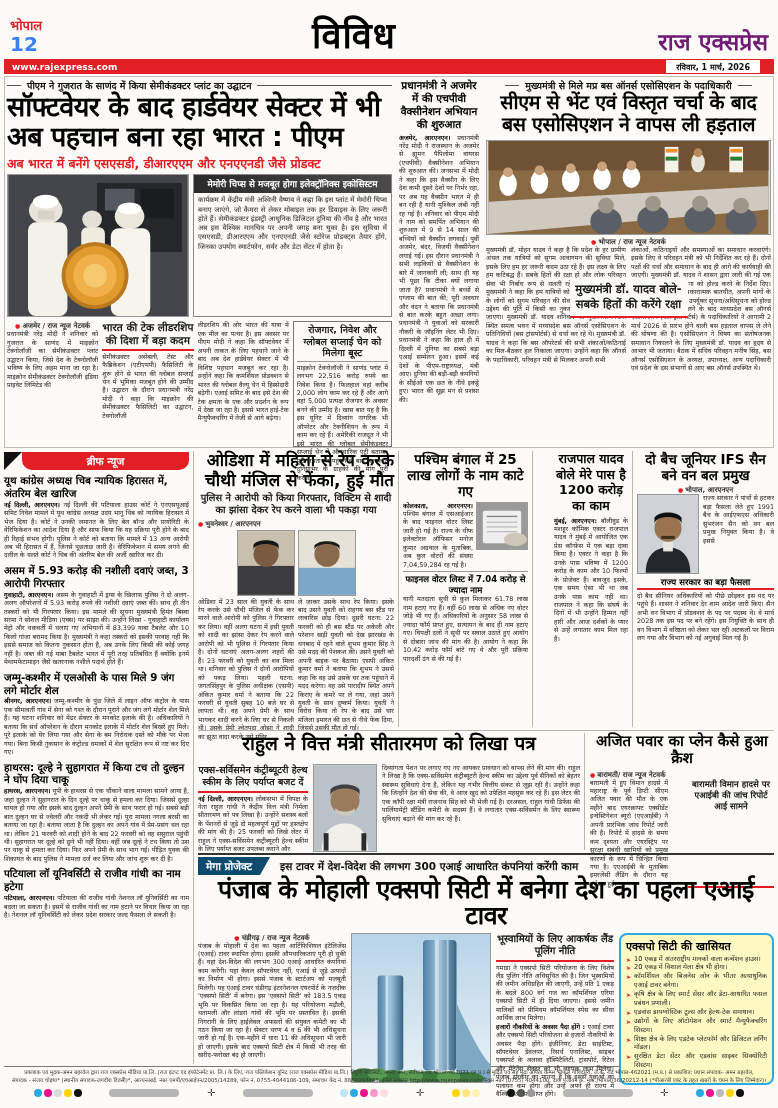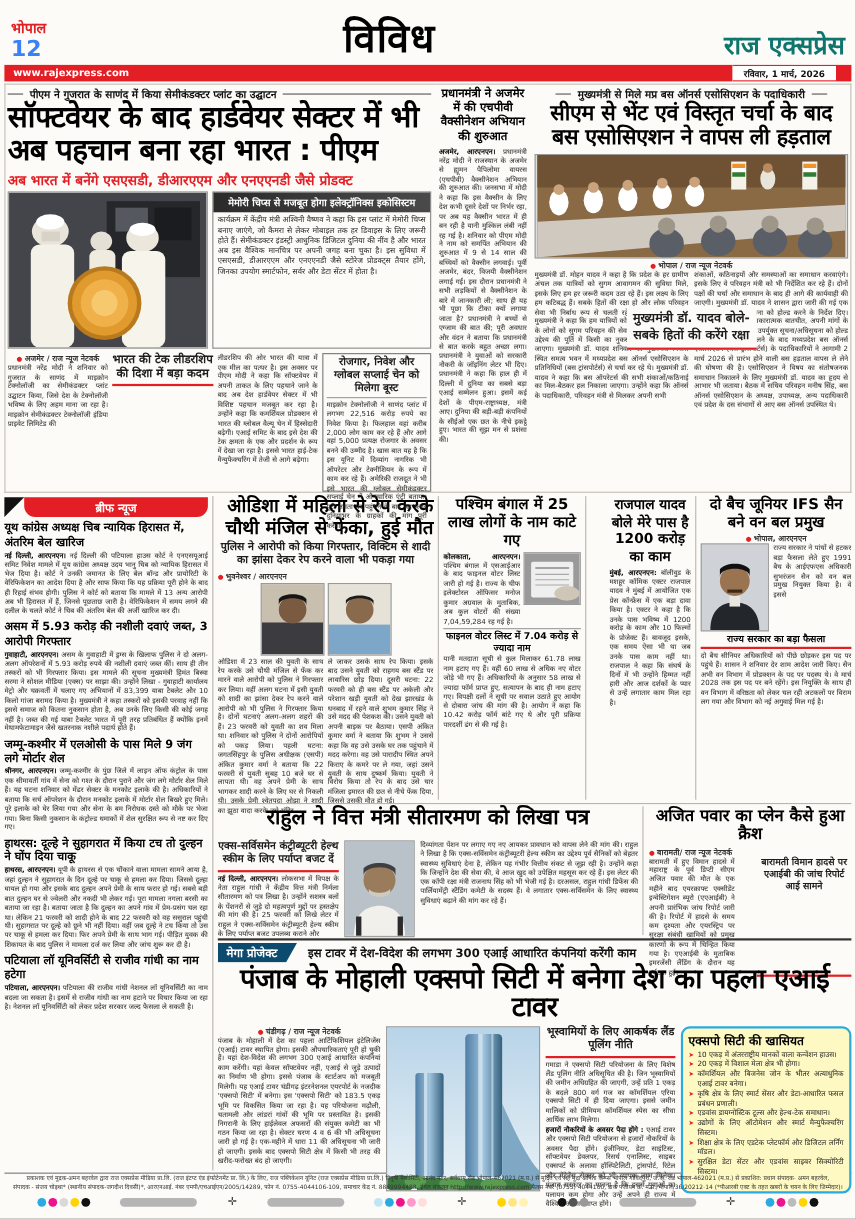--- a/index.html
+++ b/index.html
@@ -8,21 +8,21 @@
   .page{
     width:778px; height:1108px; margin:0 auto; background:#fcfbf7; color:#1d1d1d;
     position:relative; overflow:hidden; padding:4px 4px 0 4px;
   }
   
   .masthead{ display:flex; align-items:flex-end; height:52px; padding:4px 6px 2px 6px; }
   .mh-left{ width:120px; }
   .mh-edition{ color:#e31e24; font-weight:bold; font-size:13px; }
   .mh-pageno{ font-weight:bold; font-size:20px; line-height:1; color:#3b82f6; }
   .mh-center{ flex:1; text-align:center; font-size:36px; font-weight:bold; color:#000; letter-spacing:1px; line-height:1; }
-  .mh-right{ width:190px; text-align:right; font-size:23px; font-weight:bold; color:#0f766e; line-height:1; }
+  .mh-right{ width:190px; text-align:right; font-size:23px; font-weight:bold; color:#701a75; line-height:1; }
   .mh-bar{ display:flex; align-items:center; height:15px; margin-top:3px; }
   .mh-bar-red{ flex:1; background:#e31e24; color:#fff; font-weight:bold; font-size:9px; padding:2px 8px; height:15px; display:flex; align-items:center;}
   .mh-bar-date{ background:#fff; color:#111; font-weight:bold; font-size:8px; padding:2px 10px; height:15px; display:flex; align-items:center; border-top:1px solid #e31e24; border-bottom:1px solid #e31e24;}
   .mh-bar-end{ width:14px; height:15px; background:#e31e24; }
   
   .kicker{ display:flex; align-items:center; gap:6px; font-size:9.5px; font-weight:bold; color:#111; }
   .kicker .rule{ flex:1; border-top:1.5px solid #555; height:0; }
   .kicker .rule.short{ flex:0 0 14px; }
   .headline{ font-weight:bold; color:#000; }
   .body-txt{ font-size:6.4px; line-height:1.32; text-align:justify; color:#262626; overflow:hidden; }
@@ -168,20 +168,21 @@
           <p class="body-txt">कार्यक्रम में केंद्रीय मंत्री अश्विनी वैष्णव ने कहा कि इस प्लांट में मेमोरी चिप्स बनाए जाएंगे, जो कैमरा से लेकर मोबाइल तक हर डिवाइस के लिए जरूरी होते हैं। सेमीकंडक्टर इंडस्ट्री आधुनिक डिजिटल दुनिया की नींव है और भारत अब इस वैश्विक मानचित्र पर अपनी जगह बना चुका है। इस सुविधा में एसएसडी, डीआरएएम और एनएएनडी जैसे स्टोरेज प्रोडक्ट्स तैयार होंगे, जिनका उपयोग स्मार्टफोन, सर्वर और डेटा सेंटर में होता है।</p>
         </div>
       </div>
       <div class="lead-rowB">
         <div class="lead-colB">
           <div class="byline">अजमेर / राज न्यूज नेटवर्क</div>
           <p class="body-txt">प्रधानमंत्री नरेंद्र मोदी ने शनिवार को गुजरात के साणंद में माइक्रोन टेक्नोलॉजी का सेमीकंडक्टर प्लांट उद्घाटन किया, जिसे देश के टेक्नोलॉजी भविष्य के लिए अहम माना जा रहा है। माइक्रोन सेमीकंडक्टर टेक्नोलॉजी इंडिया प्राइवेट लिमिटेड की</p>
         </div>
         <div class="lead-colB">
           <div class="subbox1-title">भारत की टेक लीडरशिप की दिशा में बड़ा कदम</div>
+          <p class="body-txt">सेमीकंडक्टर असेंबली, टेस्ट और फैब्रिकेशन (एटीएमपी) फैसिलिटी के शुरू होने से भारत की ग्लोबल सप्लाई चेन में भूमिका मजबूत होने की उम्मीद है। उद्घाटन के दौरान प्रधानमंत्री नरेंद्र मोदी ने कहा कि माइक्रोन की सेमीकंडक्टर फैसिलिटी का उद्घाटन, टेक्नोलॉजी</p>
         </div>
         <div class="lead-colB">
           <p class="body-txt">लीडरशिप की ओर भारत की यात्रा में एक मील का पत्थर है। इस अवसर पर पीएम मोदी ने कहा कि सॉफ्टवेयर में अपनी ताकत के लिए पहचाने जाने के बाद अब देश हार्डवेयर सेक्टर में भी विशिष्ट पहचान मजबूत कर रहा है। उन्होंने कहा कि कमर्शियल प्रोडक्शन से भारत की ग्लोबल वैल्यू चेन में हिस्सेदारी बढ़ेगी। एआई समिट के बाद इसे देश की टेक क्षमता के एक और प्रदर्शन के रूप में देखा जा रहा है। इससे भारत हाई-टेक मैन्युफैक्चरिंग में तेजी से आगे बढ़ेगा।</p>
         </div>
         <div class="lead-colB boost-box">
           <div class="bb-title">रोजगार, निवेश और ग्लोबल सप्लाई चेन को मिलेगा बूस्ट</div>
           <p class="body-txt">माइक्रोन टेक्नोलॉजी ने साणंद प्लांट में लगभग 22,516 करोड़ रुपये का निवेश किया है। फिलहाल वहां करीब 2,000 लोग काम कर रहे हैं और आगे वहां 5,000 प्रत्यक्ष रोजगार के अवसर बनने की उम्मीद है। खास बात यह है कि इस यूनिट में दिव्यांग नागरिक भी ऑपरेटर और टेक्नीशियन के रूप में काम कर रहे हैं। अमेरिकी राजदूत ने भी इसे भारत की ग्लोबल सेमीकंडक्टर सप्लाई चेन में औपचारिक एंट्री बताया। पूरी क्षमता पर पहुंचने के बाद यह प्लांट दुनियाभर के ग्राहकों की मांग पूरी करेगा।</p>
         </div>
       </div>
     </article>

